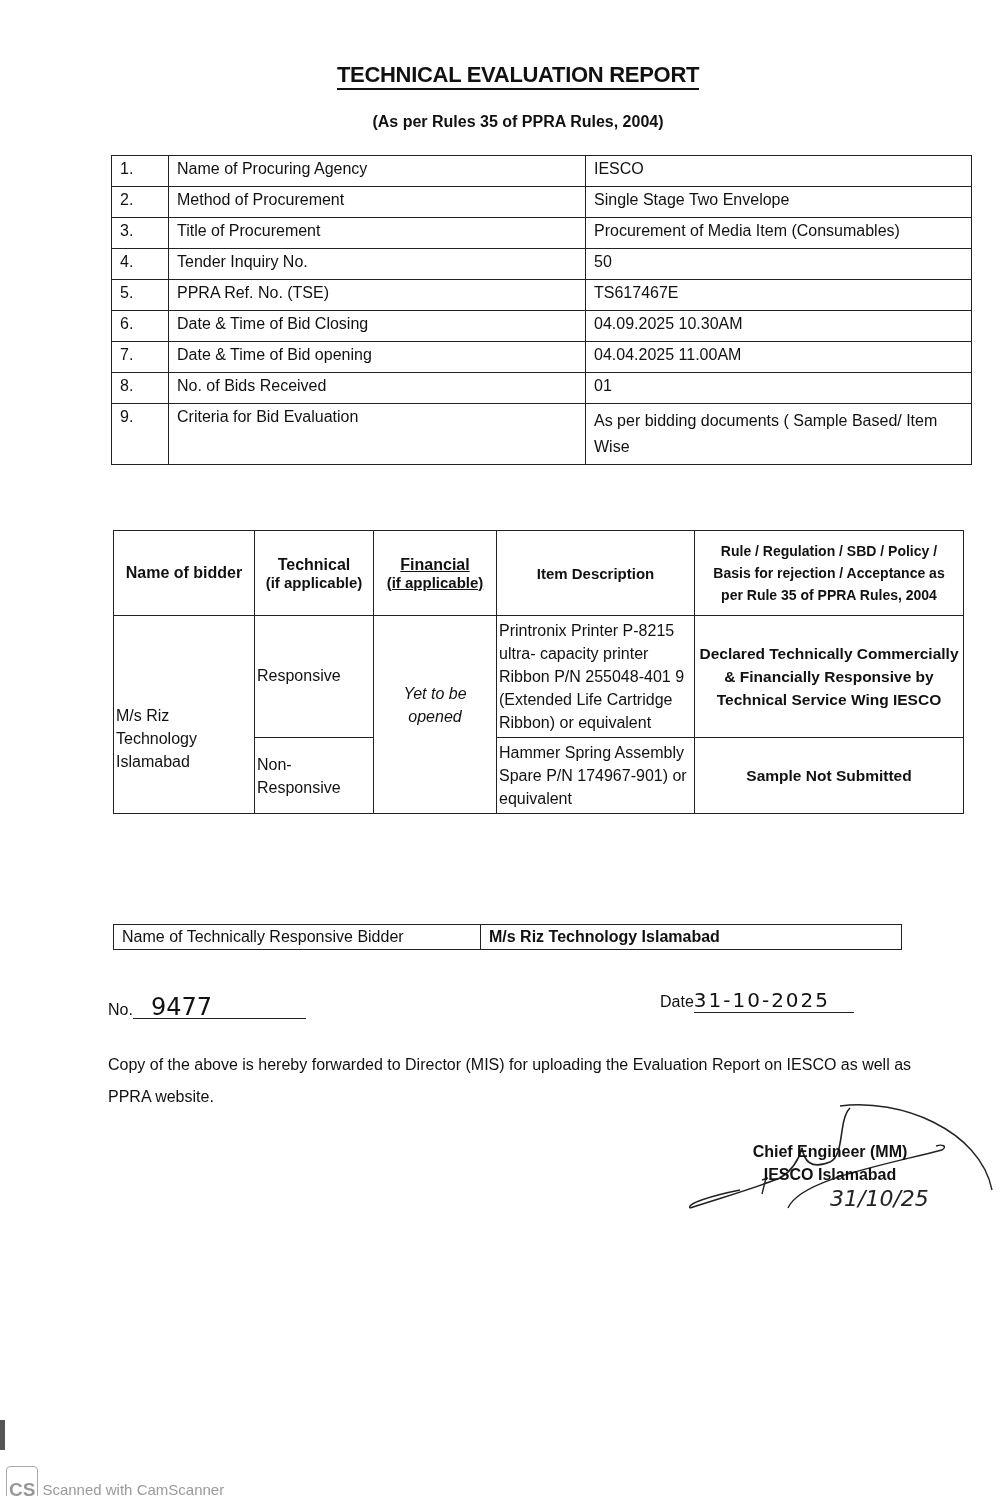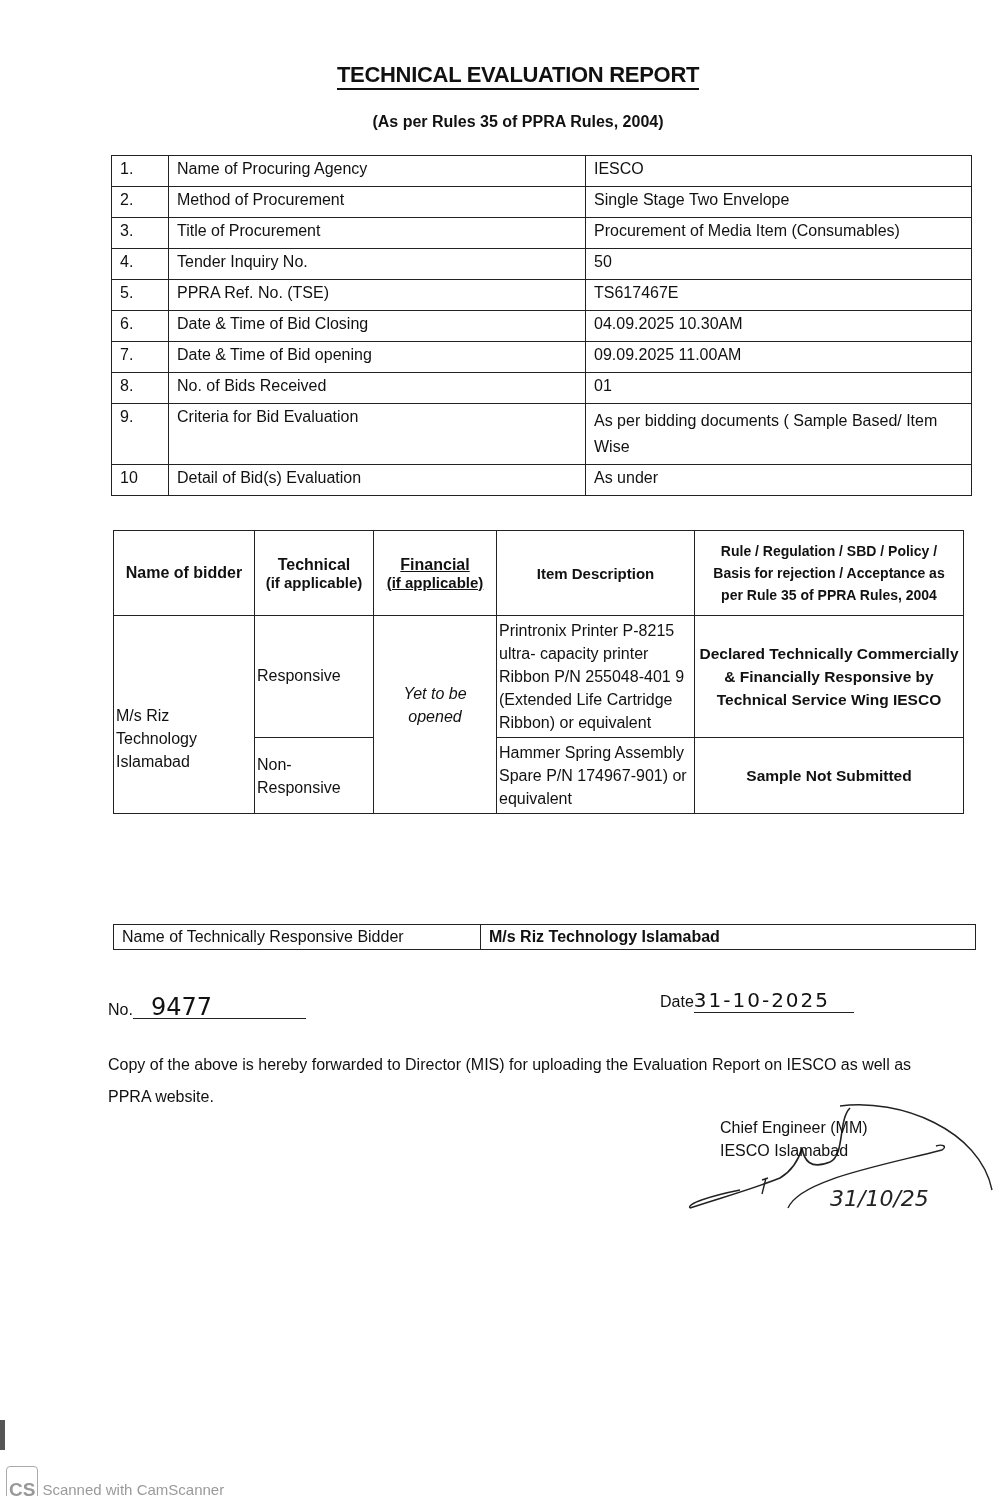--- a/index.html
+++ b/index.html
@@ -30,32 +30,32 @@
     font-size:16px;
   }
   .eval-table th, .eval-table td { border:1.5px solid #222; }
   .eval-table th { font-weight:bold; text-align:center; padding:4px 6px; height:76px; }
   .eval-table th .small { font-size:15px; }
   .eval-table th.rule { font-size:14px; line-height:22px; }
   .eval-table td { padding:3px 2px; line-height:23px; }
   .eval-table td.center { text-align:center;font-style:italic; }
   .eval-table td.bold { font-weight:bold; text-align:center; font-size:15.5px; }
   .resp-table {
-    position:absolute; top:924px; left:113px; width:863px; font-size:16px;
+    position:absolute; top:924px; left:113px; width:789px; font-size:16px;
   }
   .resp-table td { border:1.5px solid #222; padding:3px 8px; height:18px; }
   .resp-table td.l { width:350px; }
   .resp-table td.r { font-weight:bold; }
   .no-line { position:absolute; top:1000px; left:108px; font-size:16px; }
   .no-line .fill { display:inline-block; width:155px; border-bottom:1.5px solid #222; font-family:"DejaVu Sans", sans-serif; font-size:24px; padding-left:18px; height:18px; line-height:14px; }
   .date-line { position:absolute; top:992px; left:660px; font-size:16px; }
   .date-line .fill { display:inline-block; width:160px; border-bottom:1.5px solid #222; font-family:"DejaVu Sans", sans-serif; font-size:20px; letter-spacing:2px; height:20px; line-height:16px; }
   .copy-text { position:absolute; top:1049px; left:108px; width:810px; font-size:16px; line-height:32px; }
   .signature { position:absolute; top:1100px; left:680px; width:320px; height:120px; }
-  .sig-title { position:absolute; top:1116px; left:720px; width:220px; text-align:left; font-weight:normal; font-size:16px; line-height:23px; }
+  .sig-title { position:absolute; top:1140px; left:720px; width:220px; text-align:center; font-weight:bold; font-size:16px; line-height:23px; }
   .footer { position:absolute; top:1466px; left:6px; font-size:15px; color:#9a9a9a; display:flex; align-items:center; gap:4px; }
   .footer .cs-logo { display:inline-block; border:1.5px solid #aaa; border-radius:4px; font-weight:bold; font-size:19px; color:#999; padding:14px 2px; line-height:17px; }
   .scan-edge { position:absolute; left:0; top:1420px; width:5px; height:30px; background:#555; }
 </style>
 </head>
 <body>
 
 <div class="title"><span>TECHNICAL EVALUATION REPORT</span></div>
 <div class="subtitle">(As per Rules 35 of PPRA Rules, 2004)</div>
 
@@ -87,36 +87,31 @@
         <td class="val">TS617467E</td>
       </tr>
     <tr>
         <td class="num">6.</td>
         <td class="label">Date &amp; Time of Bid Closing</td>
         <td class="val">04.09.2025 10.30AM</td>
       </tr>
     <tr>
         <td class="num">7.</td>
         <td class="label">Date &amp; Time of Bid opening</td>
-        <td class="val">09.09.2025 11.00AM</td>
+        <td class="val">04.04.2025 11.00AM</td>
       </tr>
     <tr>
         <td class="num">8.</td>
         <td class="label">No. of Bids Received</td>
         <td class="val">01</td>
       </tr>
     <tr>
         <td class="num">9.</td>
         <td class="label">Criteria for Bid Evaluation</td>
         <td class="val" style="line-height:26px;">As per bidding documents ( Sample Based/ Item Wise</td>
-      </tr>
-    <tr>
-        <td class="num">10</td>
-        <td class="label">Detail of Bid(s) Evaluation</td>
-        <td class="val">As under</td>
       </tr>
   </tbody>
 </table>
 
 <table class="eval-table">
   <thead>
     <tr>
       <th style="width:128px;">Name of bidder</th>
       <th style="width:106px;">
           <div>Technical</div>

